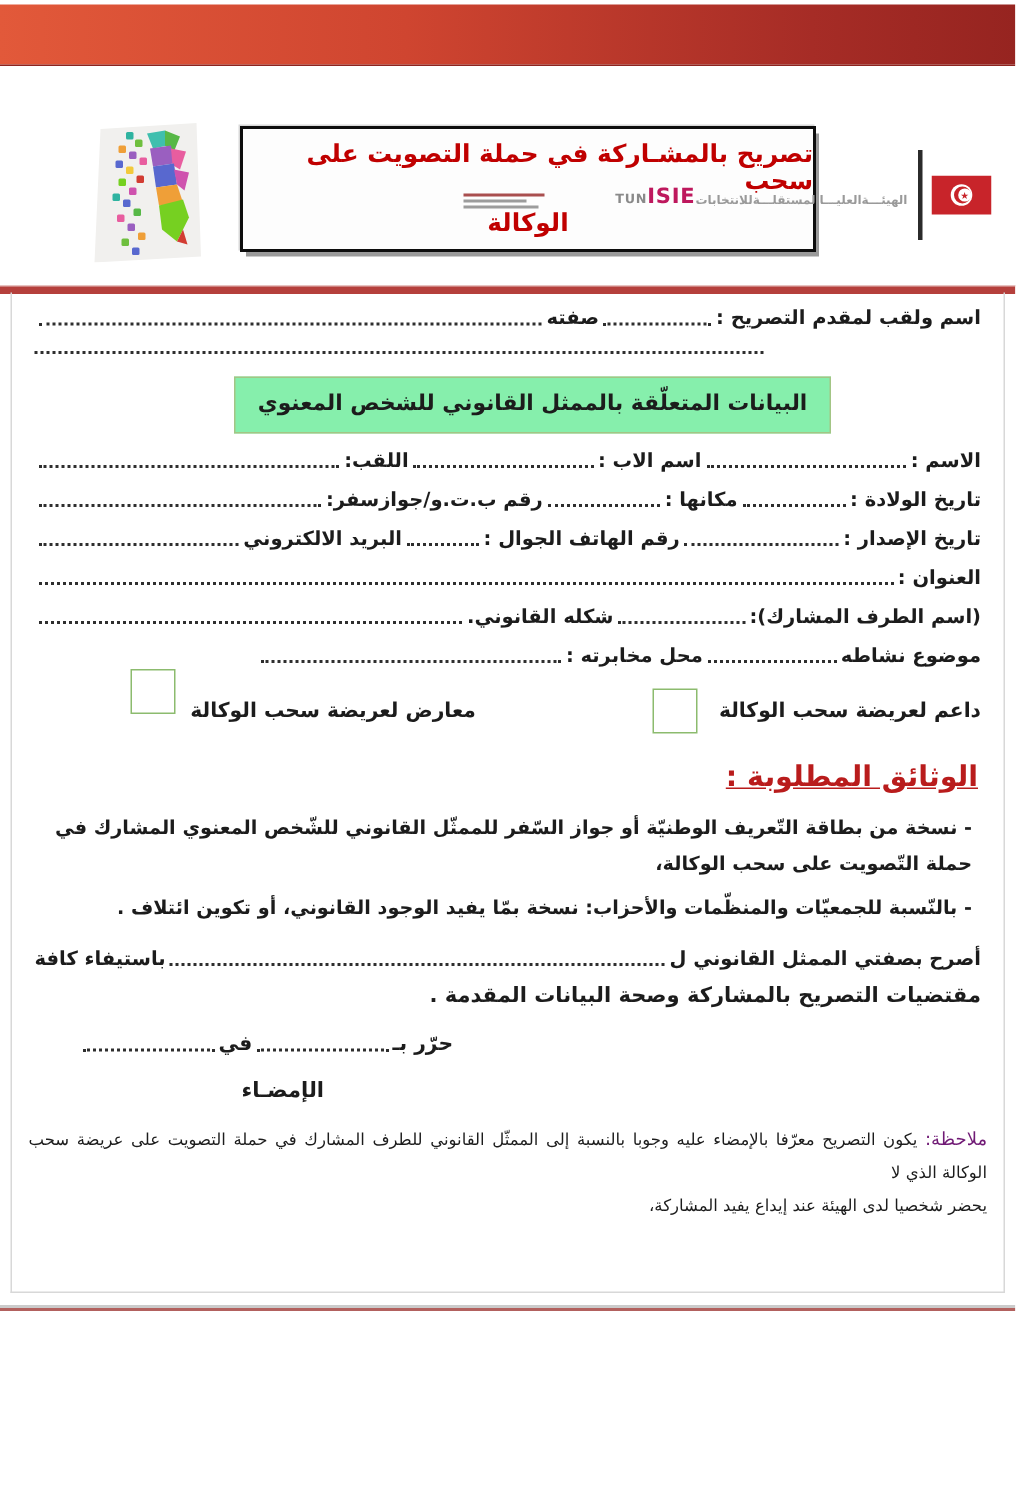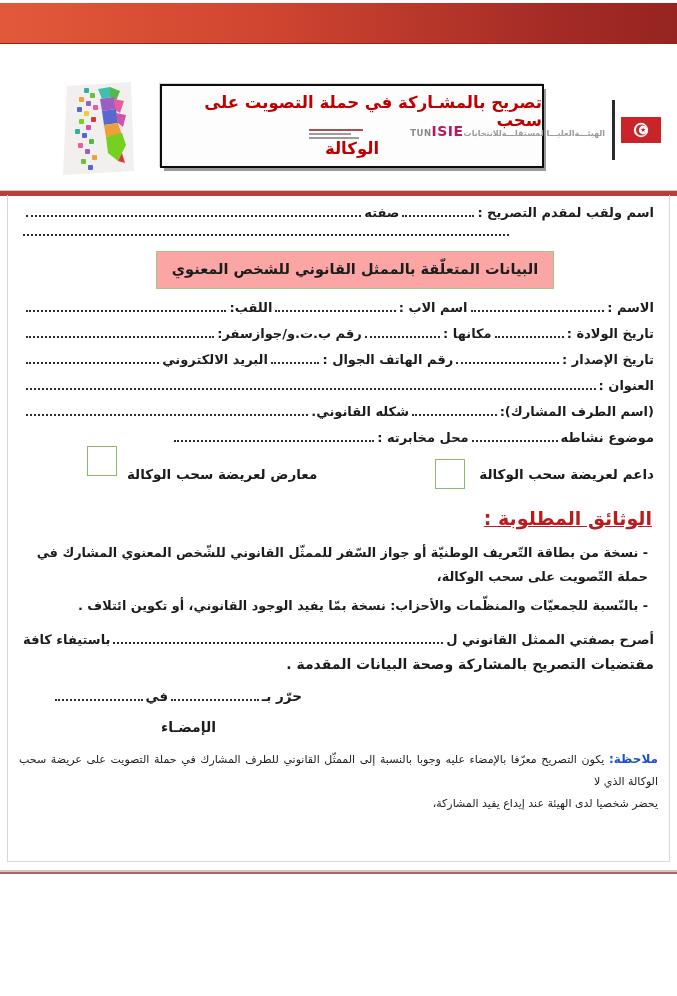--- a/index.html
+++ b/index.html
@@ -31,34 +31,34 @@
   .divider{position:absolute;top:190px;left:0;right:0;height:5px;
            border-top:1px solid #e8c2c0;background:#b5403c;}
   
   .content{position:absolute;top:195px;left:7px;right:7px;bottom:134px;
            border:1px solid #d8d8d8;border-top:none;padding:8px 15px 0 15px;
            direction:rtl;}
   .frow{display:flex;align-items:flex-end;font-size:13px;font-weight:bold;margin-top:11px;white-space:nowrap;}
   .frow .lbl{flex:0 0 auto;}
   .dots{flex:1 1 auto;border-bottom:2px dotted #2e2e2e;margin:0 3px 3px 3px;min-width:18px;}
   .dotline{border-bottom:2px dotted #2e2e2e;width:486px;margin:14px auto 0 0;height:0;}
-  .secbox{border:1.6px solid #a3c585;background:#fca5a5;width:388px;margin:15px 100px 4px auto;
+  .secbox{border:1.6px solid #a3c585;background:#86efac;width:388px;margin:15px 100px 4px auto;
           text-align:center;font-size:14.5px;font-weight:bold;padding:9px 4px 11px 4px;}
   .choice-row{display:flex;align-items:center;margin-top:14px;font-size:13.5px;font-weight:bold;}
   .cbox{width:28px;height:28px;border:1.6px solid #8cbb6e;background:#fff;flex:0 0 auto;}
   .docs-h{color:#b91c1c;font-size:19px;font-weight:bold;text-decoration:underline;
           margin:18px 2px 0 0;width:fit-content;}
   .bullet{font-size:12.8px;font-weight:bold;margin:12px 6px 0 4px;line-height:1.85;}
   .decl-row{display:flex;align-items:flex-end;font-size:13px;font-weight:bold;margin-top:14px;white-space:nowrap;}
   .decl2{font-size:14px;font-weight:bold;margin-top:9px;}
   .done-line{display:flex;align-items:flex-end;width:250px;margin:16px 352px 0 auto;
              font-size:13.5px;font-weight:bold;white-space:nowrap;}
   .signature{font-size:14px;font-weight:bold;margin:15px 438px 0 auto;width:fit-content;letter-spacing:1px;text-align:right;}
   .note{font-size:11px;font-weight:normal;line-height:1.95;margin:13px -4px 0 -4px;text-align:justify;}
-  .note .nlabel{color:#1d4ed8;font-weight:bold;font-size:12px;}
+  .note .nlabel{color:#701a75;font-weight:normal;font-size:12px;}
   
   .bottom-rule{position:absolute;top:868px;left:0;right:0;height:8px;
                background:linear-gradient(#ffffff 0 2px,#cbcbcb 2px 4px,#b2615e 4px 6px,#ffffff 6px);}
 </style>
 </head>
 <body>
 
 <div class="page">
 
   <div class="topbar"></div>

